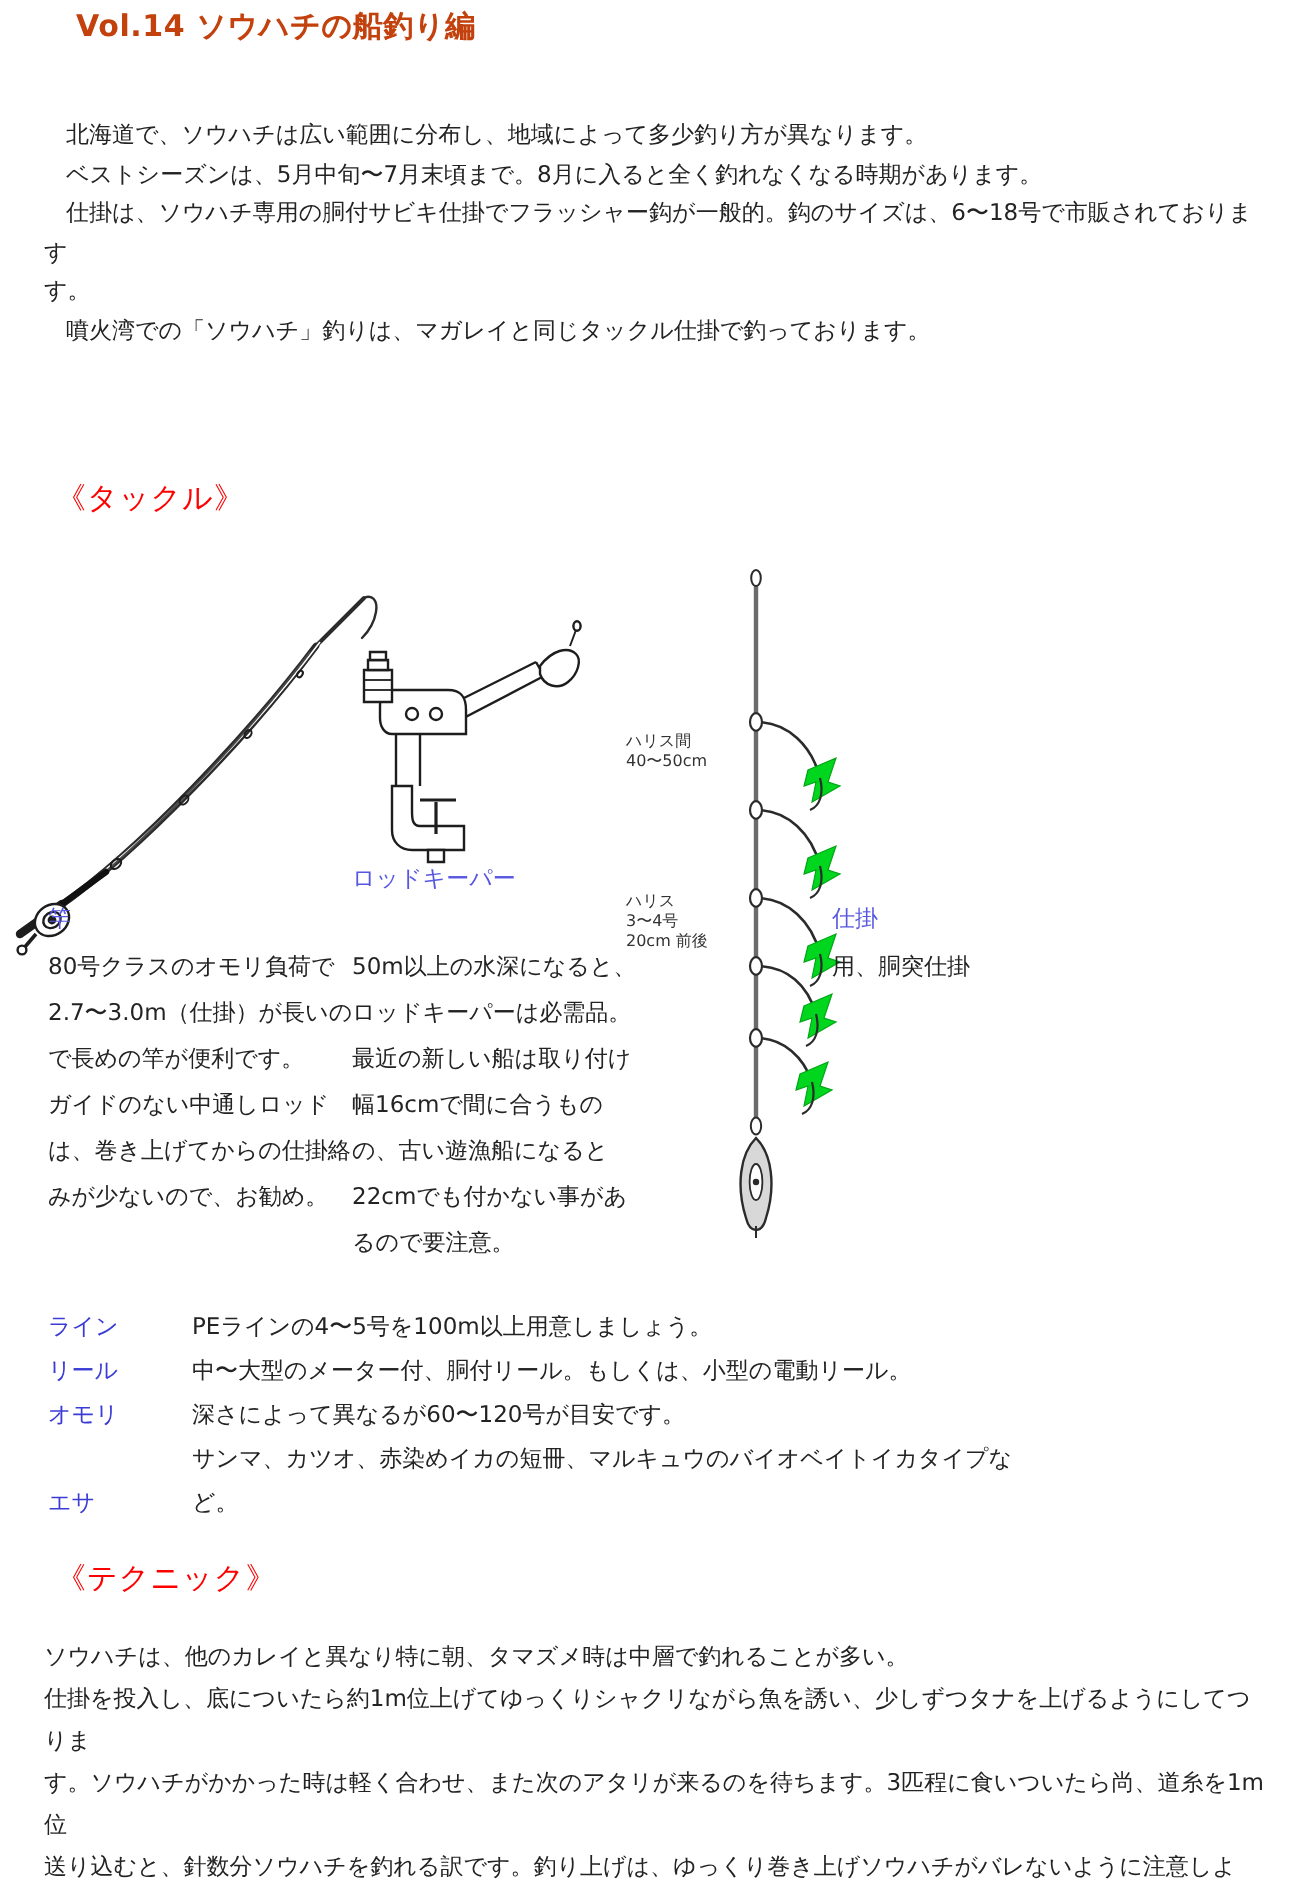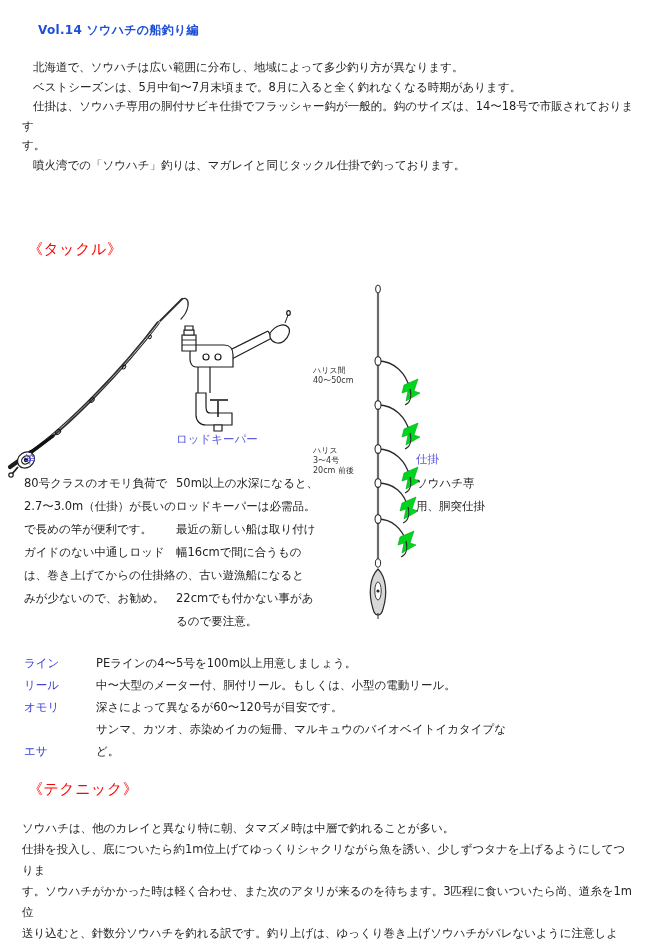--- a/index.html
+++ b/index.html
@@ -18,24 +18,24 @@
   .page {
     position: relative;
     width: 650px;
     height: 940px;
   }
 
   
   .doc-title {
     position: absolute;
     left: 38px;
-    top: 22px;
-    font-size: 12px;
+    top: 4px;
+    font-size: 15px;
     font-weight: bold;
-    color: #1d4ed8;
+    color: #c2410c;
     letter-spacing: 0.3px;
     white-space: nowrap;
   }
 
   
   .intro {
     position: absolute;
     left: 22px;
     top: 58px;
     width: 614px;
@@ -143,21 +143,21 @@
 </head>
 <body>
 
 <div class="page">
 
   <div class="doc-title">Vol.14 ソウハチの船釣り編</div>
 
   <div class="intro">
     <p class="indent1">北海道で、ソウハチは広い範囲に分布し、地域によって多少釣り方が異なります。</p>
     <p class="indent1">ベストシーズンは、5月中旬〜7月末頃まで。8月に入ると全く釣れなくなる時期があります。</p>
-    <p class="indent1">仕掛は、ソウハチ専用の胴付サビキ仕掛でフラッシャー鈎が一般的。鈎のサイズは、14〜18号で市販されております</p>
+    <p class="indent1">仕掛は、ソウハチ専用の胴付サビキ仕掛でフラッシャー鈎が一般的。鈎のサイズは、6〜18号で市販されております</p>
     <p>す。</p>
     <p class="indent1">噴火湾での「ソウハチ」釣りは、マガレイと同じタックル仕掛で釣っております。</p>
   </div>
 
   <div class="sec-head tackle">《タックル》</div>
 
   <svg class="illus" viewBox="0 0 650 355">
 
     <g stroke="#2b2b2b" fill="none">
 
@@ -311,21 +311,20 @@
     <div>50m以上の水深になると、</div>
     <div>ロッドキーパーは必需品。</div>
     <div>最近の新しい船は取り付け</div>
     <div>幅16cmで間に合うもの</div>
     <div>の、古い遊漁船になると</div>
     <div>22cmでも付かない事があ</div>
     <div>るので要注意。</div>
   </div>
 
   <div class="col-text col-rig">
-    <div>ソウハチ専</div>
     <div>用、胴突仕掛</div>
   </div>
 
   <div class="spec">
     <div class="spec-row">
       <div class="spec-key">ライン</div>
       <div class="spec-val">
         <span>PEラインの4〜5号を100m以上用意しましょう。</span>
       </div>
     </div>

